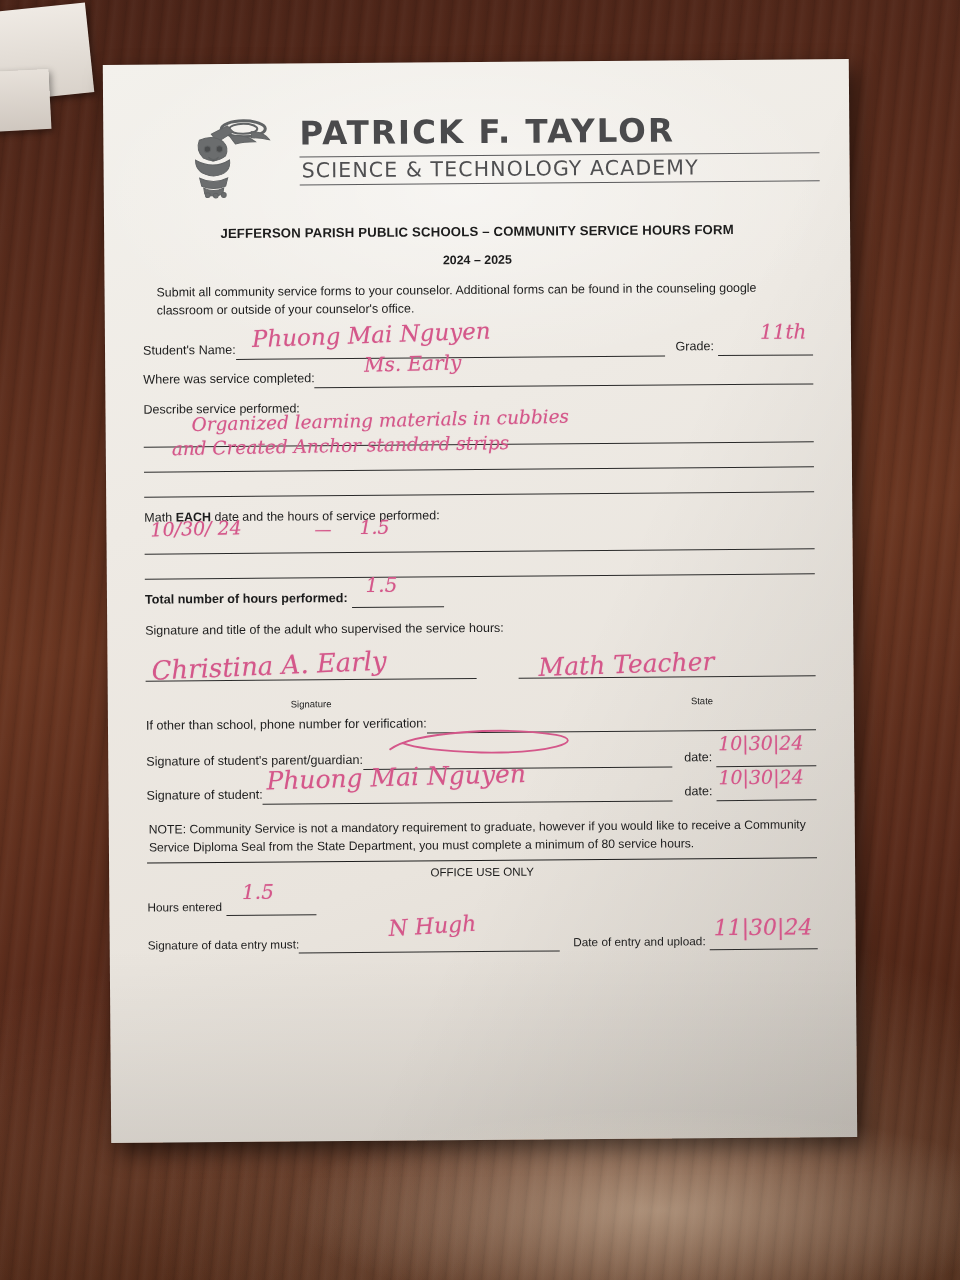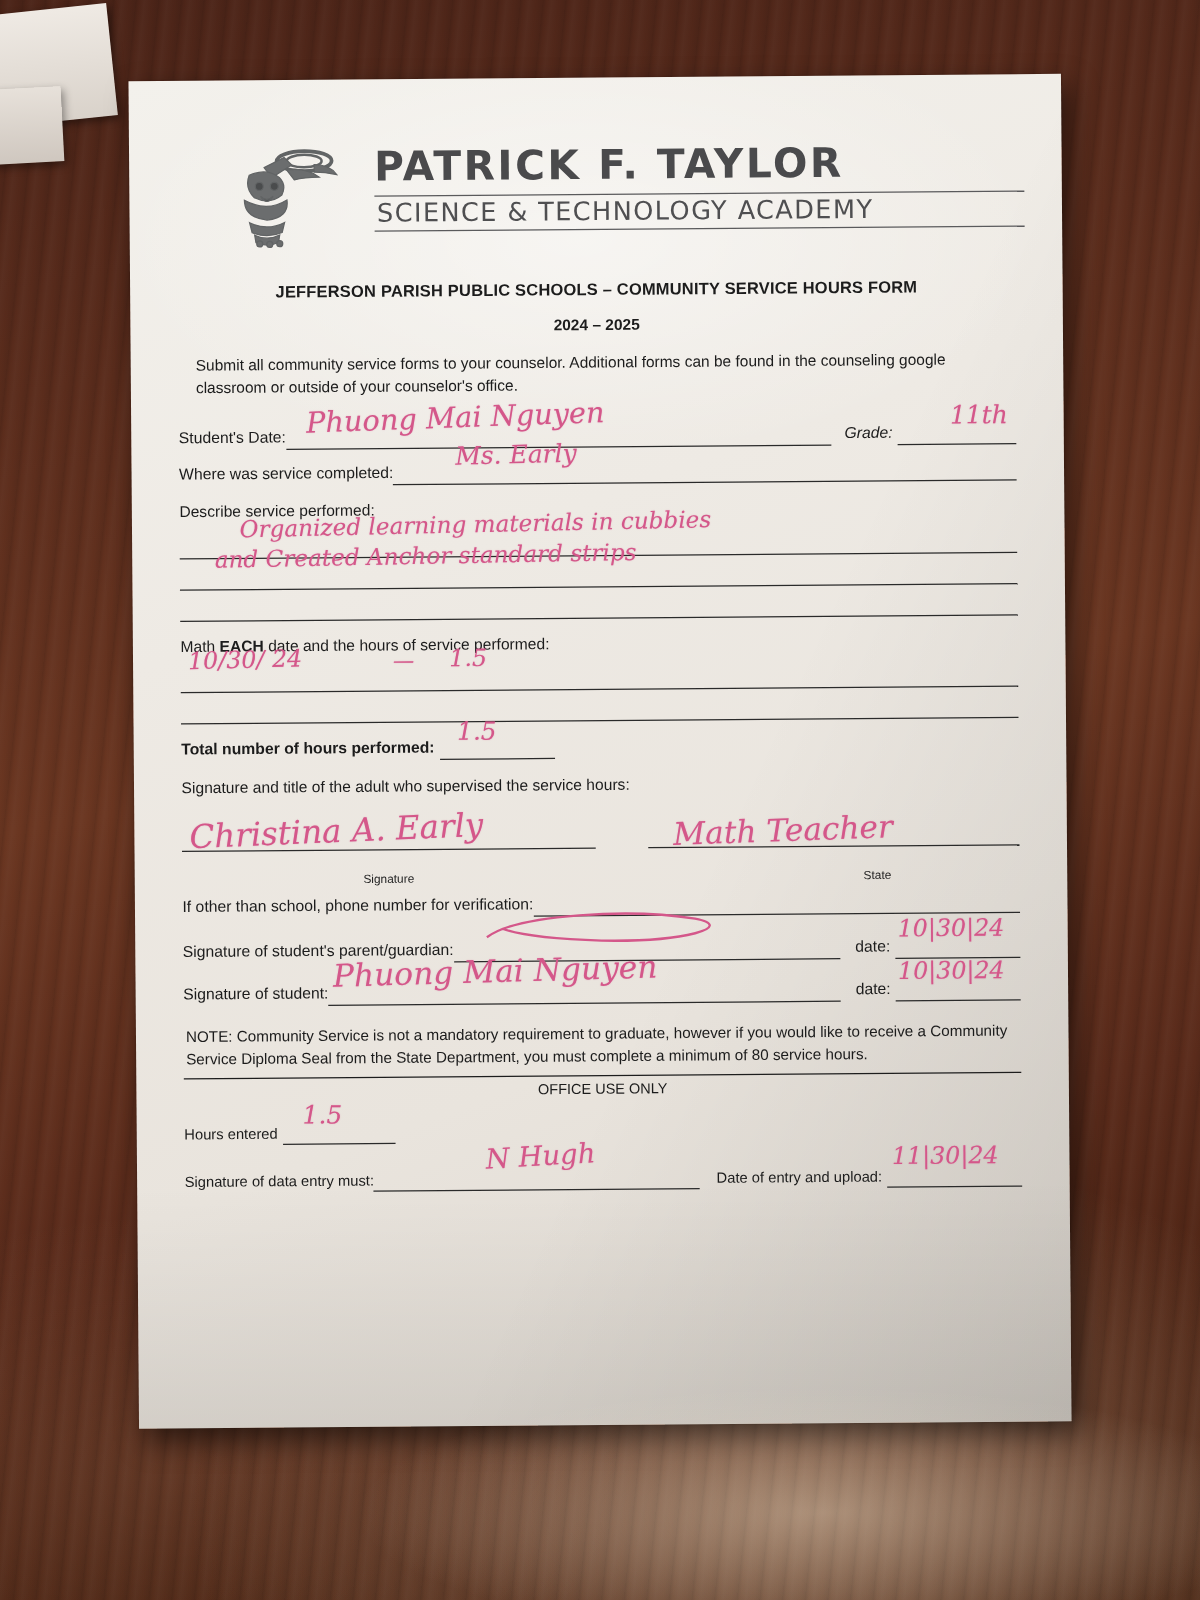--- a/index.html
+++ b/index.html
@@ -250,25 +250,25 @@
         <div id="school-sub">SCIENCE &amp; TECHNOLOGY ACADEMY</div>
       </div>
     </div>
 
     <div class="pad">
       <div id="title-line">JEFFERSON PARISH PUBLIC SCHOOLS – COMMUNITY SERVICE HOURS FORM</div>
       <div id="year-line">2024 – 2025</div>
       <div id="intro">Submit all community service forms to your counselor. Additional forms can be found in the counseling google classroom or outside of your counselor's office.</div>
 
       <div class="row" style="margin-top:22px;">
-        <span class="lbl">Student's Date:</span>
+        <span class="lbl">Student's Name:</span>
         <span class="line">
           <span class="hw cursive" style="left:16px; top:-20px; font-size:23px; transform:rotate(-1.6deg);">Phuong Mai Nguyen</span>
         </span>
-        <span class="lbl" style="padding:0 4px 1px 10px;font-style:italic;">Grade:</span>
+        <span class="lbl" style="padding:0 4px 1px 10px;">Grade:</span>
         <span class="line short">
           <span class="hw cursive" style="left:10px; top:-18px; font-size:20px;margin-left:32px;">11th</span>
         </span>
       </div>
 
       <div class="row" style="margin-top:11px;">
         <span class="lbl">Where was service completed:</span>
         <span class="line">
           <span class="hw cursive" style="left:50px; top:-18px; font-size:20px; transform:rotate(-1deg);">Ms. Early</span>
         </span>
@@ -370,21 +370,21 @@
           <span class="line" style="border-bottom:none;"></span>
         </div>
 
         <div class="row small-row" style="margin-top:20px;">
           <span class="lbl">Signature of data entry must:</span>
           <span class="line">
             <span class="hw cursive" style="left:90px; top:-22px; font-size:22px; transform:rotate(-3deg);">N Hugh</span>
           </span>
           <span class="lbl" style="padding:0 4px 1px 14px;text-align:right;">Date of entry and upload:</span>
           <span class="line" style="flex:0 0 108px;">
-            <span class="hw cursive" style="left:4px; top:-18px; font-size:19px;">11|30|24</span>
+            <span class="hw cursive" style="left:4px; top:-18px; font-size:22px;">11|30|24</span>
           </span>
         </div>
       </div>
     </div>
   </div>
 
   <div id="glare"></div>
 </div>
 
 </body></html>

